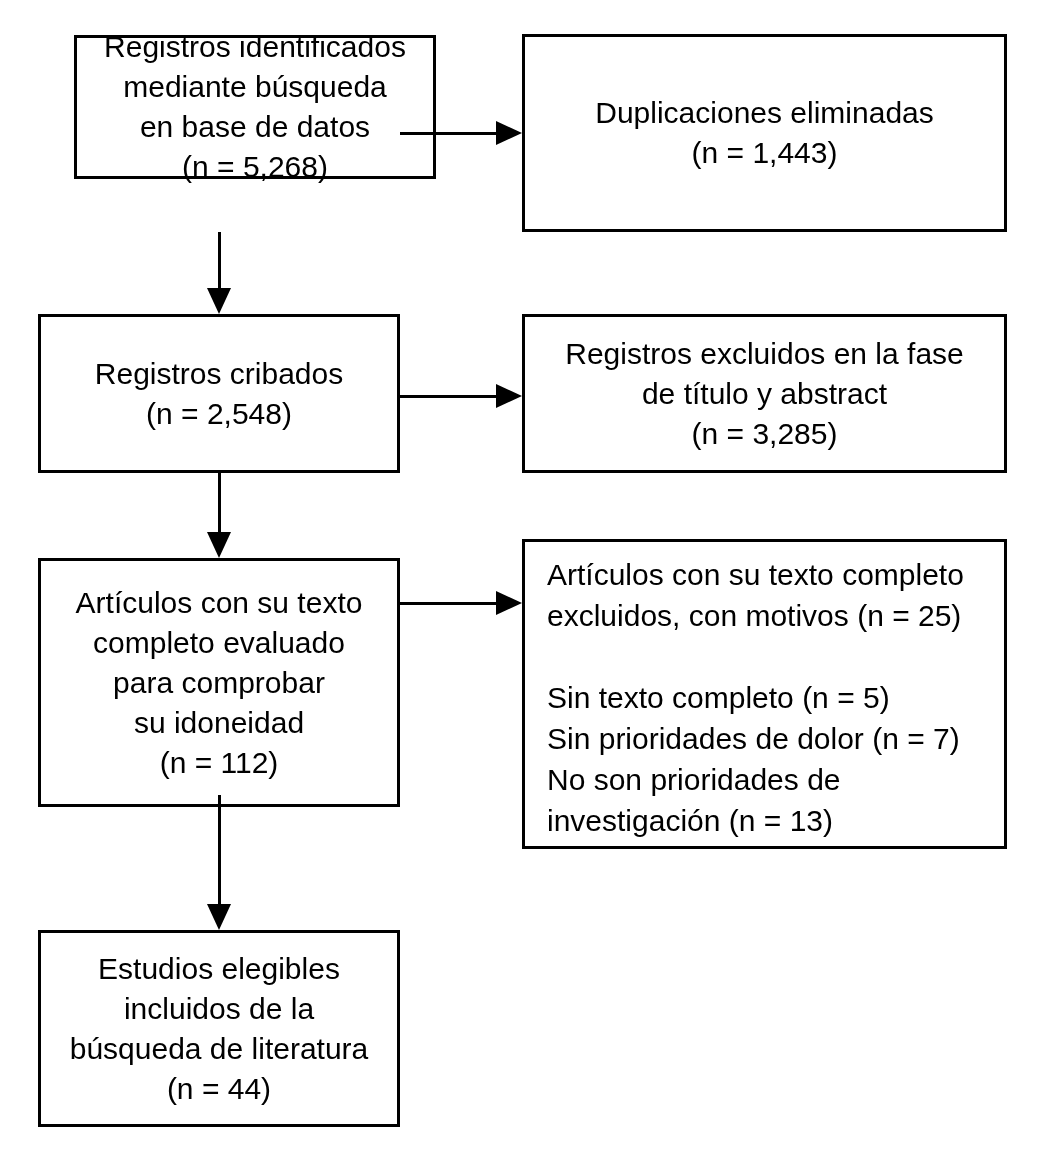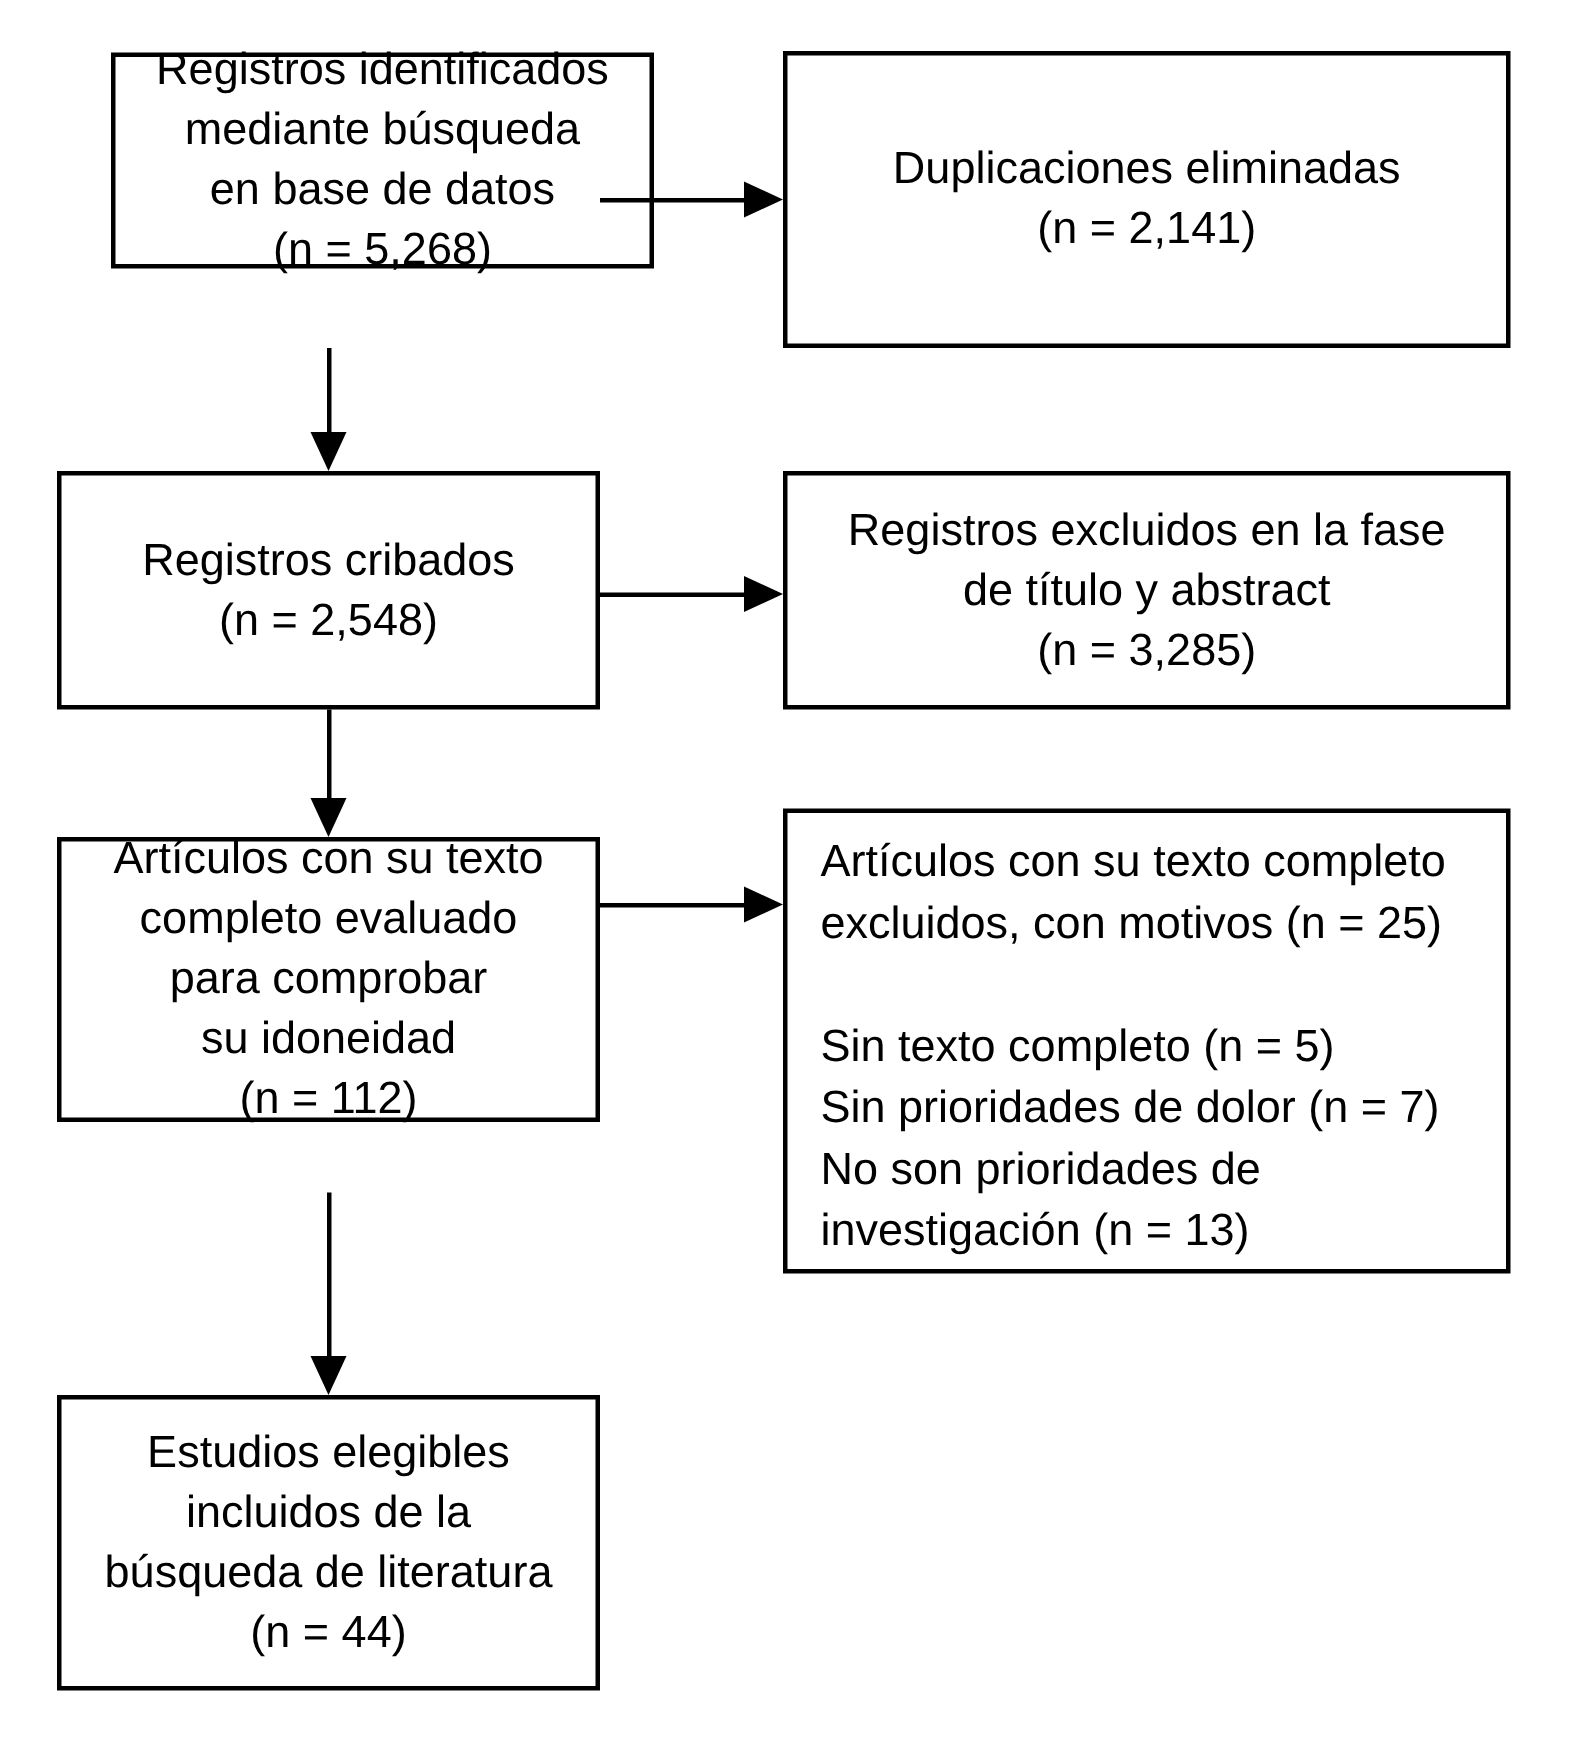--- a/index.html
+++ b/index.html
@@ -29,21 +29,21 @@
     text-align: center;
     font-size: 30px;
     line-height: 40px;
     color: #000000;
   }
   
   #box-records-identified { left: 38px;  top: 35px;  width: 362px; height: 144px; margin-left: 36px; }
   #box-duplicates-removed { left: 522px; top: 34px;  width: 485px; height: 198px; }
   #box-records-screened   { left: 38px;  top: 314px; width: 362px; height: 159px; }
   #box-records-excluded   { left: 522px; top: 314px; width: 485px; height: 159px; }
-  #box-fulltext-assessed  { left: 38px;  top: 558px; width: 362px; height: 190px; }
+  #box-fulltext-assessed  { left: 38px;  top: 558px; width: 362px; height: 249px; }
   #box-fulltext-excluded  { left: 522px; top: 539px; width: 485px; height: 310px;
                             align-items: flex-start; justify-content: flex-start;
                             padding: 12px 16px 0 22px; }
   #box-fulltext-excluded .box-text { text-align: left; line-height: 41px; }
   #box-studies-included   { left: 38px;  top: 930px; width: 362px; height: 197px; }
 
   
   .h-arrow {
     position: absolute;
     height: 24px;
@@ -93,21 +93,21 @@
 
   <div class="box" id="box-records-identified">
     <span class="box-text">Registros identificados
 mediante búsqueda
 en base de datos
 (n = 5,268)</span>
   </div>
 
   <div class="box" id="box-duplicates-removed">
     <span class="box-text">Duplicaciones eliminadas
-(n = 2,141)</span>
+(n = 1,443)</span>
   </div>
 
   <div class="box" id="box-records-screened">
     <span class="box-text">Registros cribados
 (n = 2,548)</span>
   </div>
 
   <div class="box" id="box-records-excluded">
     <span class="box-text">Registros excluidos en la fase
 de título y abstract

